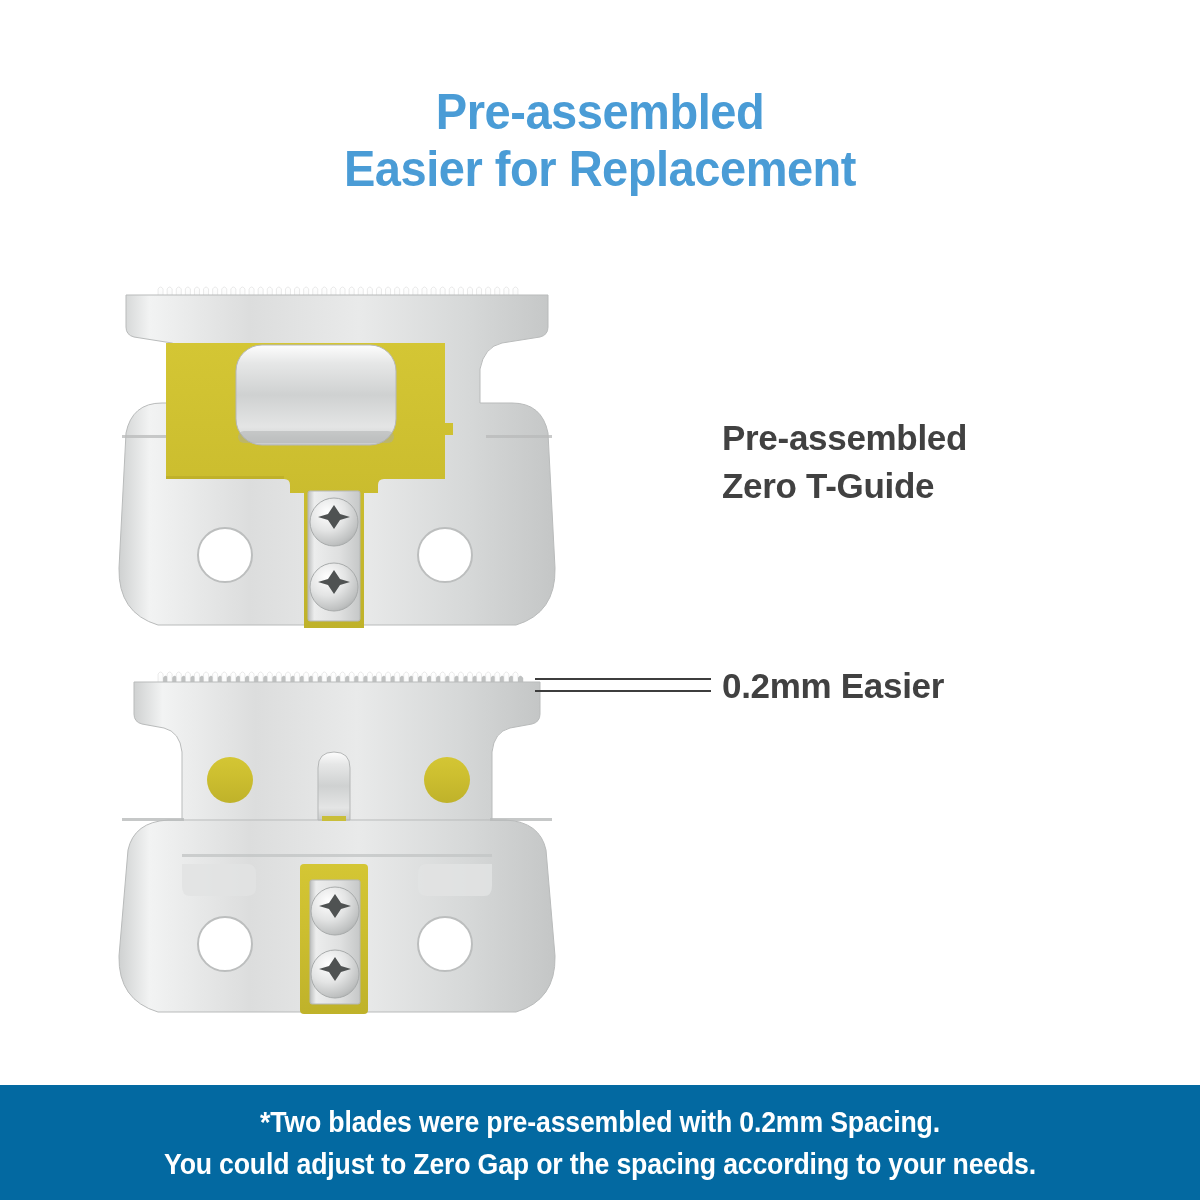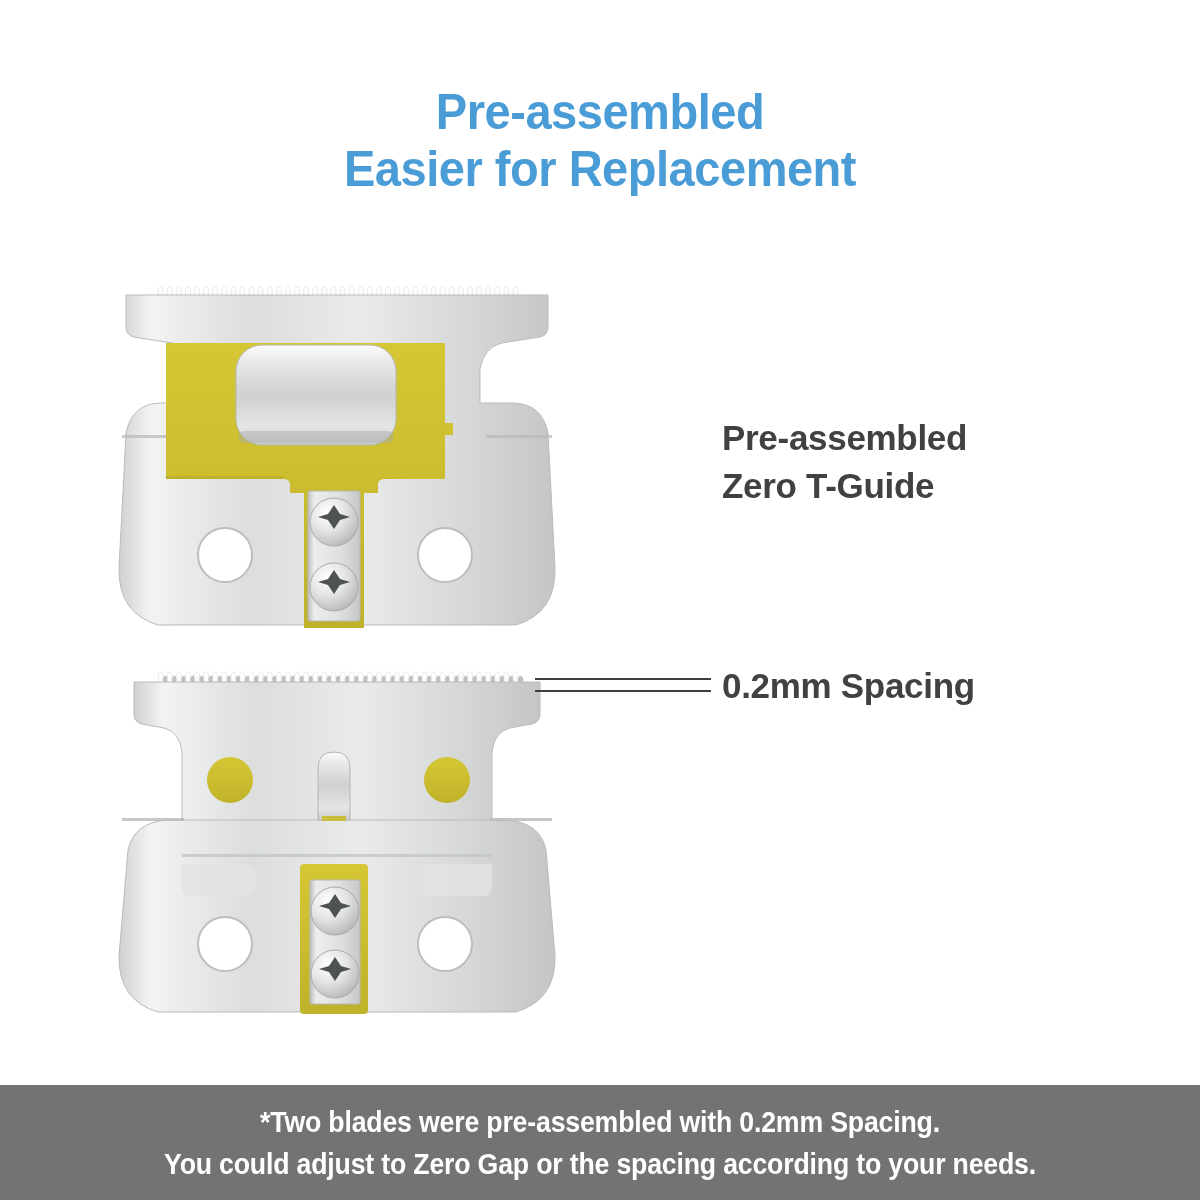--- a/index.html
+++ b/index.html
@@ -39,21 +39,21 @@
   .blade{position:absolute;width:450px;height:360px;}
   #blade-top{left:112px;top:283px;}
   #blade-bottom{left:112px;top:668px;}
 
   .bsvg{position:absolute;left:0;top:0;width:450px;height:360px;
         overflow:visible;}
 
   
   .banner{
     position:absolute;left:0;top:1085px;width:1200px;height:115px;
-    background:#737373;
+    background:#0369a1;
   }
   .banner-text{
     position:absolute;left:0;top:16px;width:1200px;
     text-align:center;color:#ffffff;
     font-size:29px;font-weight:600;line-height:42px;
     letter-spacing:-0.2px;
     transform:scaleX(.92);transform-origin:50% 50%;
   }
   .banner-text span{display:block;}
 </style>
@@ -358,21 +358,21 @@
     </svg>
   </div>
 
   <div class="callout" id="lbl-tguide">
     <div>Pre-assembled</div>
     <div>Zero T-Guide</div>
   </div>
 
   <div class="leader" id="leader-a"></div>
   <div class="leader" id="leader-b"></div>
-  <div class="callout" id="lbl-spacing">0.2mm Spacing</div>
+  <div class="callout" id="lbl-spacing">0.2mm Easier</div>
 
   <div class="banner">
     <div class="banner-text">
       <span>*Two blades were pre-assembled with 0.2mm Spacing.</span>
       <span>You could adjust to Zero Gap or the spacing according to your needs.</span>
     </div>
   </div>
 
 </div>
 

